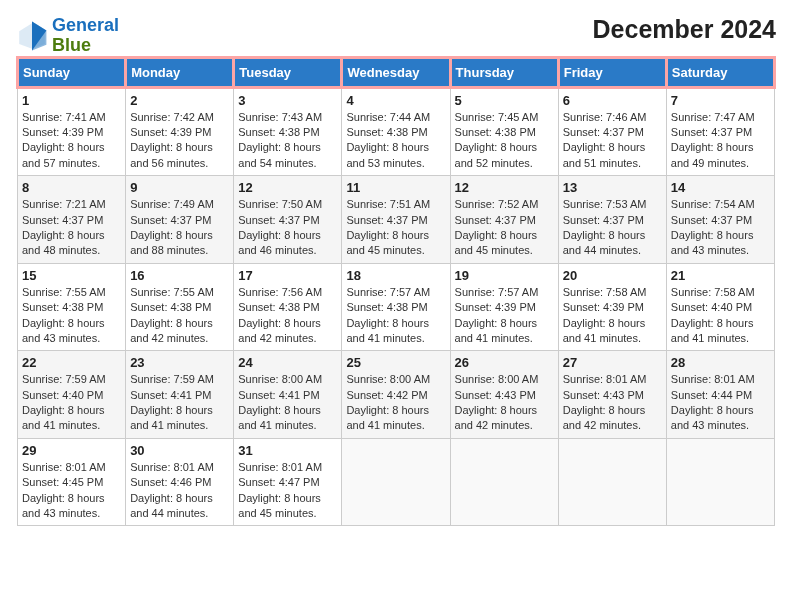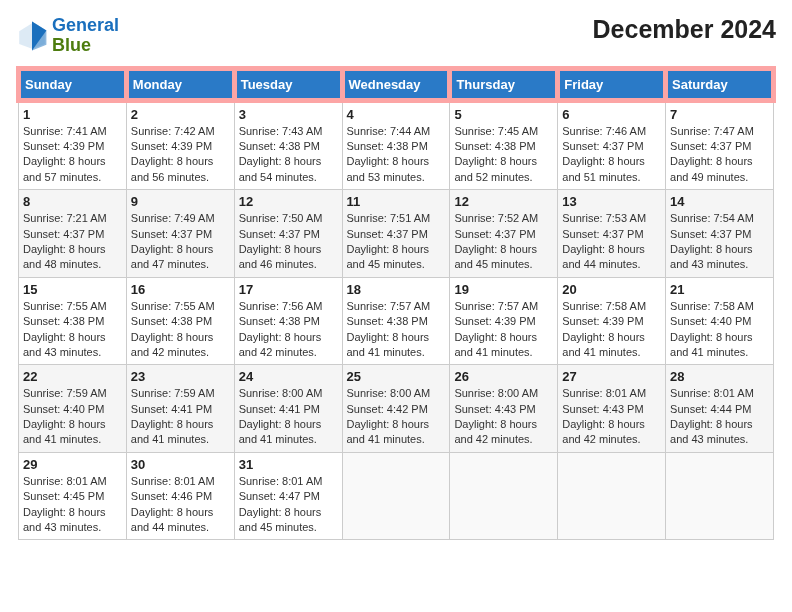--- a/index.html
+++ b/index.html
@@ -7,21 +7,20 @@
       font-family: Arial, sans-serif;
       background: #fff;
       width: 792px;
       min-height: 612px;
       padding: 16px;
     }
     .header {
       display: flex;
       justify-content: space-between;
       align-items: flex-start;
-      margin-bottom: 10px;
     }
     .logo {
       display: flex;
       align-items: center;
       gap: 4px;
     }
     .logo-text {
       font-size: 18px;
       font-weight: bold;
       line-height: 1.1;
@@ -47,21 +46,21 @@
       border-collapse: collapse;
       font-size: 11px;
     }
     .calendar th {
       background: #2a7ac7;
       color: #fff;
       padding: 6px 4px;
       text-align: left;
       font-size: 13px;
       font-weight: bold;
-      border: 5px solid #fca5a5;
+      border: 3px solid #fca5a5;
     }
     .calendar td {
       border: 1px solid #ccc;
       vertical-align: top;
       padding: 4px;
       width: 108px;
       min-height: 80px;
       background: #fff;
     }
     .calendar tr:nth-child(even) td {
@@ -146,21 +145,21 @@
           <div class="day-info"><span>Sunrise: 7:47 AM</span><br><span>Sunset: 4:37 PM</span><br><span>Daylight: 8 hours and 49 minutes.</span></div>
         </td>
       </tr>
       <tr>
         <td>
           <span class="day-num">8</span>
           <div class="day-info"><span>Sunrise: 7:21 AM</span><br><span>Sunset: 4:37 PM</span><br><span>Daylight: 8 hours and 48 minutes.</span></div>
         </td>
         <td>
           <span class="day-num">9</span>
-          <div class="day-info"><span>Sunrise: 7:49 AM</span><br><span>Sunset: 4:37 PM</span><br><span>Daylight: 8 hours and 47 minutes.</span></div>
+          <div class="day-info"><span>Sunrise: 7:49 AM</span><br><span>Sunset: 4:37 PM</span><br><span>Daylight: 8 hours and 88 minutes.</span></div>
         </td>
         <td>
           <span class="day-num">12</span>
           <div class="day-info"><span>Sunrise: 7:50 AM</span><br><span>Sunset: 4:37 PM</span><br><span>Daylight: 8 hours and 46 minutes.</span></div>
         </td>
         <td>
           <span class="day-num">11</span>
           <div class="day-info"><span>Sunrise: 7:51 AM</span><br><span>Sunset: 4:37 PM</span><br><span>Daylight: 8 hours and 45 minutes.</span></div>
         </td>
         <td>

